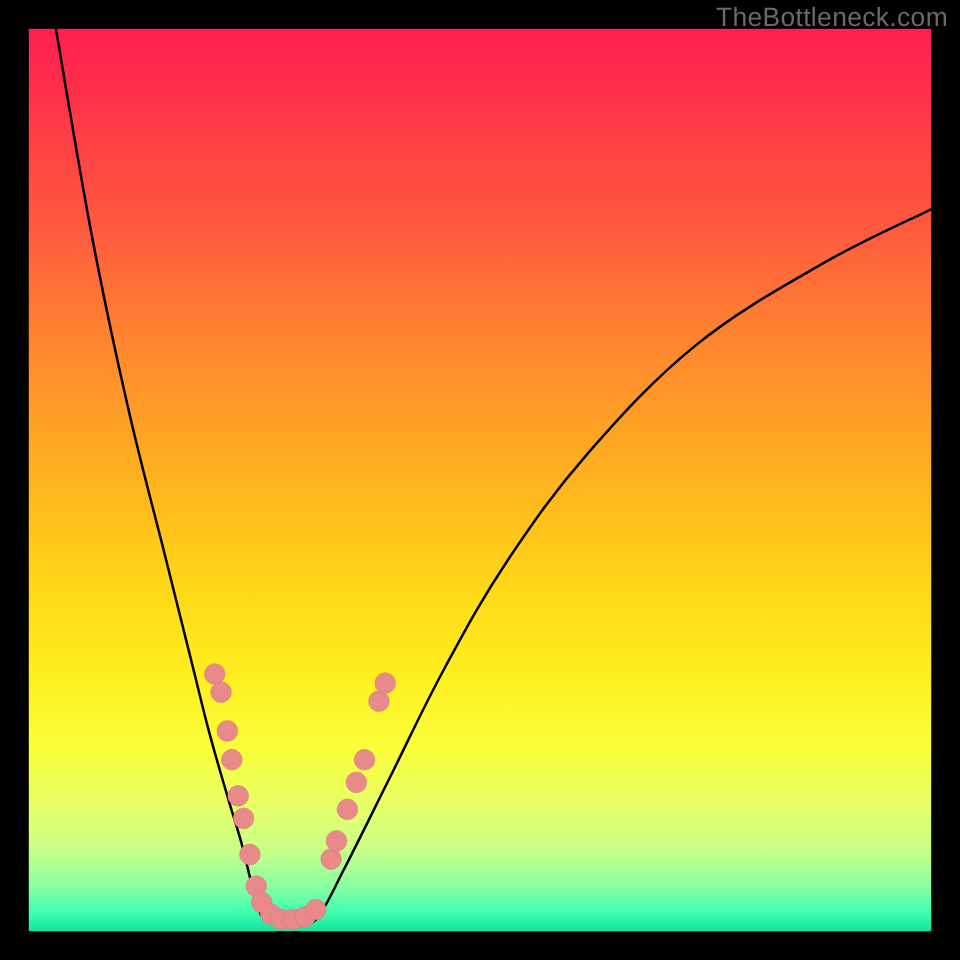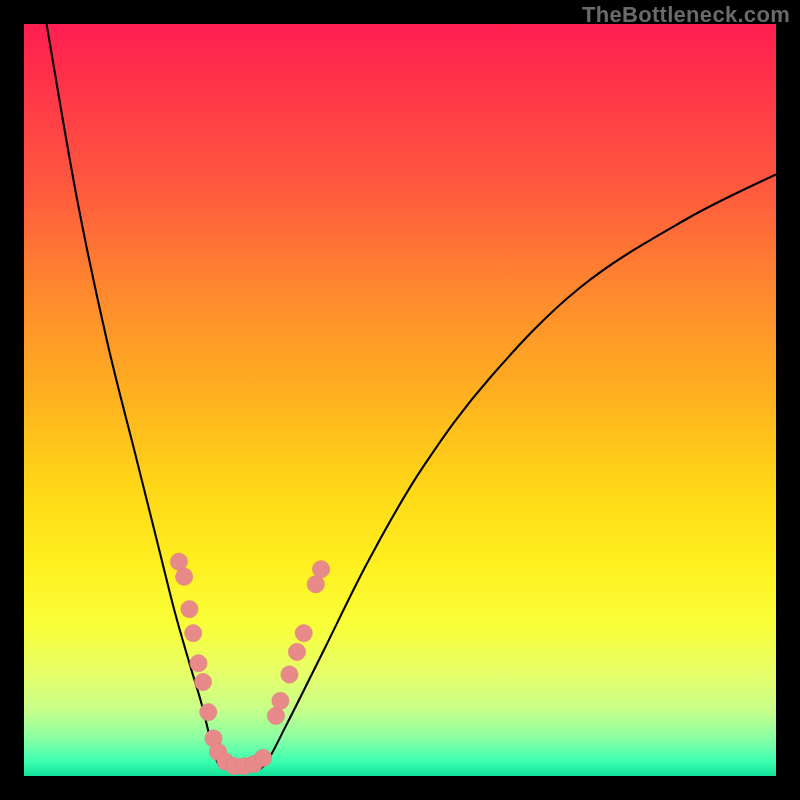--- a/index.html
+++ b/index.html
@@ -41,21 +41,21 @@
       #3dffb0 98%,
       #13e29b 100%
     );
   }
   .watermark {
     position: absolute;
     top: 2px;
     right: 10px;
     color: #6a6a6a;
     font-size: 22px;
-    font-weight: 700;
+    font-weight: 400;
     letter-spacing: 0.3px;
     user-select: none;
   }
   svg.curves {
     position: absolute;
     top: 24px;
     left: 24px;
     width: 752px;
     height: 752px;
     overflow: visible;

